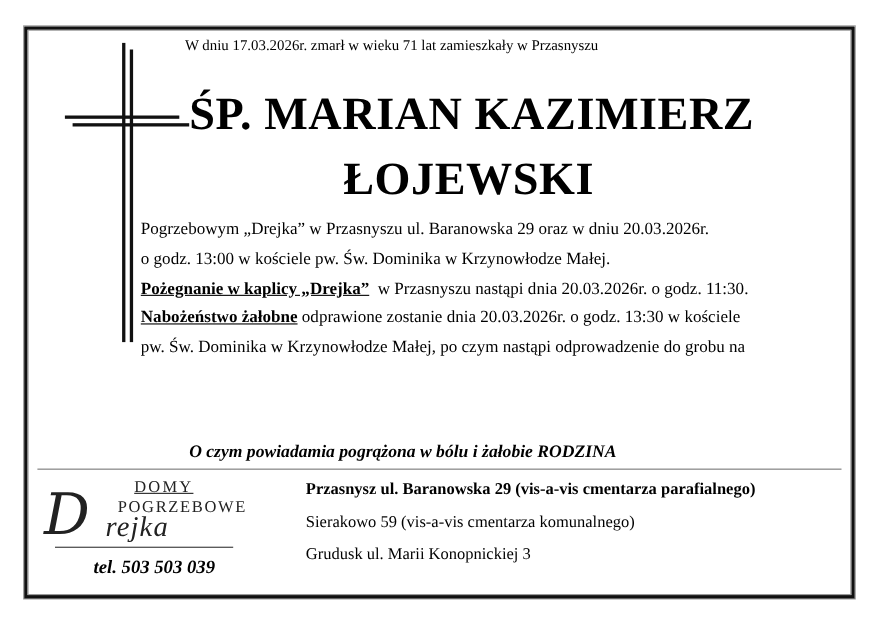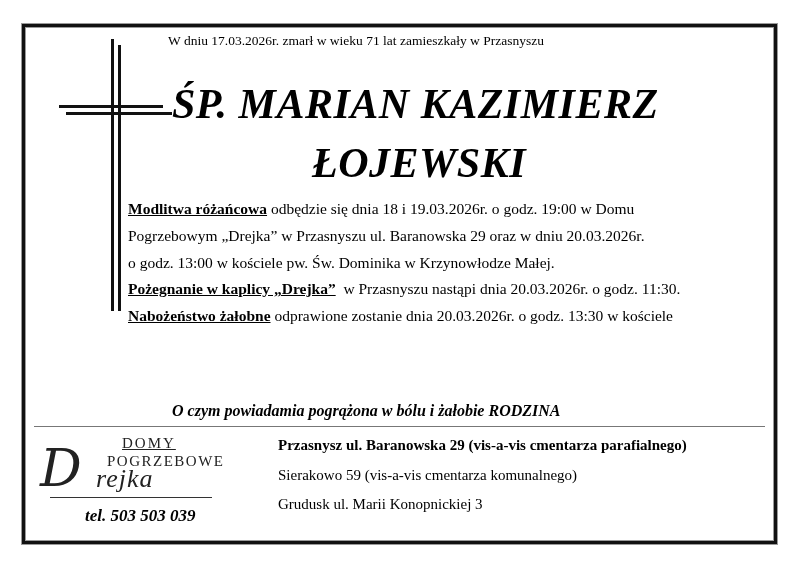--- a/index.html
+++ b/index.html
@@ -33,21 +33,20 @@
       font-size: 13.5px;
       box-sizing: border-box;
     }
     .cross-line {
       position: absolute;
       background: #111;
     }
     .title {
       position: absolute;
       font-weight: bold;
-      font-style: italic;
       font-size: 42px;
       letter-spacing: 0.5px;
       white-space: nowrap;
     }
     .title.l1 { left: 172px; top: 80px; }
     .title.l2 { left: 312px; top: 139px; }
     .body-text {
       position: absolute;
       left: 128px;
       top: 196px;
@@ -158,25 +157,25 @@
   <div class="cross-line" style="left:111px; top:39px; width:3px; height:272px;"></div>
   <div class="cross-line" style="left:118px; top:45px; width:3px; height:266px;"></div>
   <div class="cross-line" style="left:59px; top:105px; width:104px; height:3px;"></div>
   <div class="cross-line" style="left:66px; top:112px; width:106px; height:3px;"></div>
 </div>
 
 <div class="title l1">ŚP. MARIAN KAZIMIERZ</div>
 <div class="title l2">ŁOJEWSKI</div>
 
 <div class="body-text">
-  <span class="line"><span class="lbl">Modlitwa różańcowa</span><span> odbędzie się dnia 18 i 19.03.2026r. o godz. 19:00 w Domu</span></span>
   <span class="line">Pogrzebowym „Drejka” w Przasnyszu ul. Baranowska 29 oraz w dniu 20.03.2026r.</span>
   <span class="line">o godz. 13:00 w kościele pw. Św. Dominika w Krzynowłodze Małej.</span>
   <span class="line"><span class="lbl">Pożegnanie w kaplicy „Drejka”</span><span style="white-space:pre;">  w Przasnyszu nastąpi dnia 20.03.2026r. o godz. 11:30.</span></span>
   <span class="line"><span class="lbl">Nabożeństwo żałobne</span><span> odprawione zostanie dnia 20.03.2026r. o godz. 13:30 w kościele</span></span>
+  <span class="line">pw. Św. Dominika w Krzynowłodze Małej, po czym nastąpi odprowadzenie do grobu na</span>
 </div>
 
 <div class="closing">O czym powiadamia pogrążona w bólu i żałobie RODZINA</div>
 
 <div class="separator"></div>
 
 <div class="logo">
   <span class="domy">DOMY</span>
   <span class="pogrzebowe">POGRZEBOWE</span>
   <span class="drejka-d">D</span>

